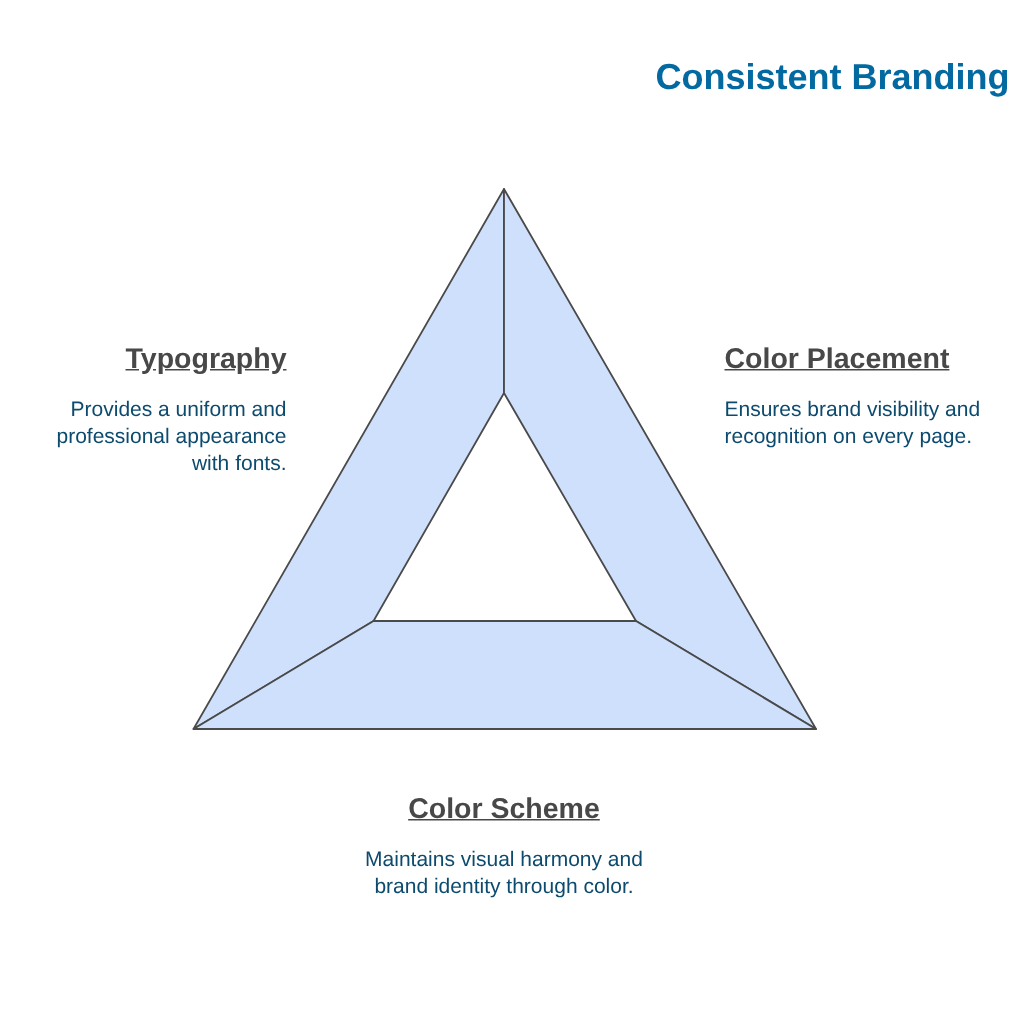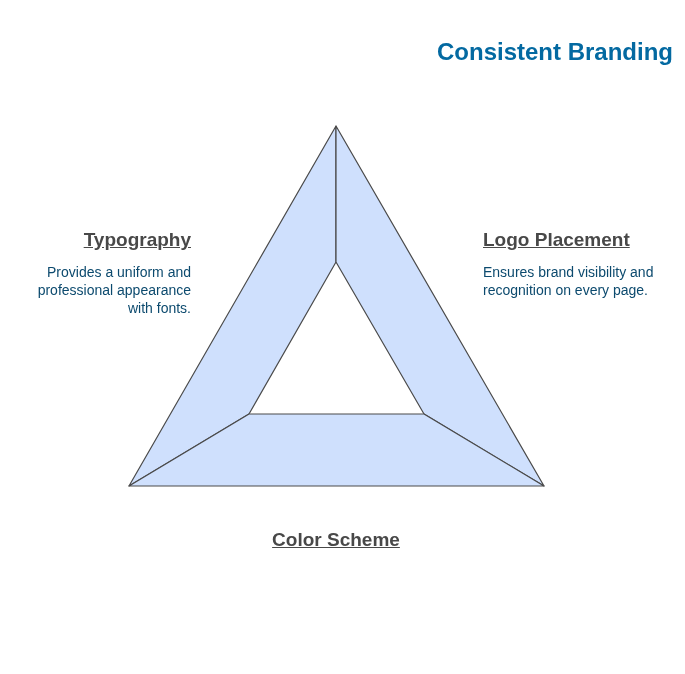--- a/index.html
+++ b/index.html
@@ -25,19 +25,20 @@
     <polygon points="129,486 544,486 424,414 249,414"></polygon>
   </g>
 </svg>
 
 <div class="label-block" id="typo">
   <div class="h">Typography</div>
   <div class="d">Provides a uniform and professional appearance with fonts.</div>
 </div>
 
 <div class="label-block" id="logo">
-  <div class="h">Logo Placement</div>
+  <div class="h">Color Placement</div>
   <div class="d">Ensures brand visibility and recognition on every page.</div>
 </div>
 
 <div class="label-block" id="color">
   <div class="h">Color Scheme</div>
+  <div class="d">Maintains visual harmony and brand identity through color.</div>
 </div>
 
 </body></html>

